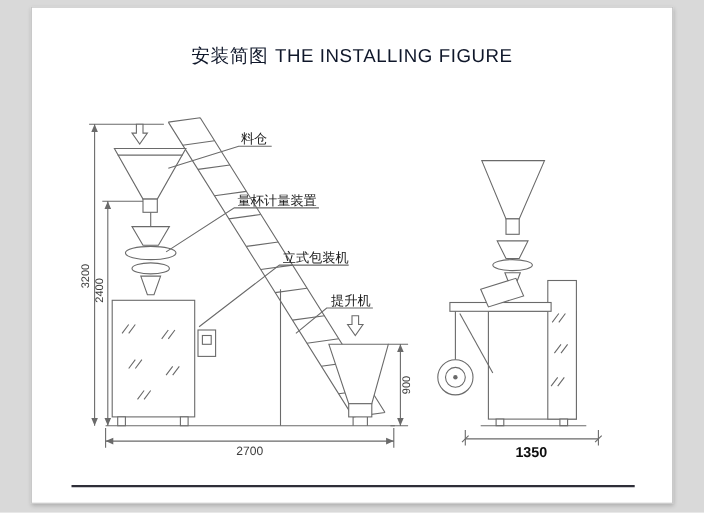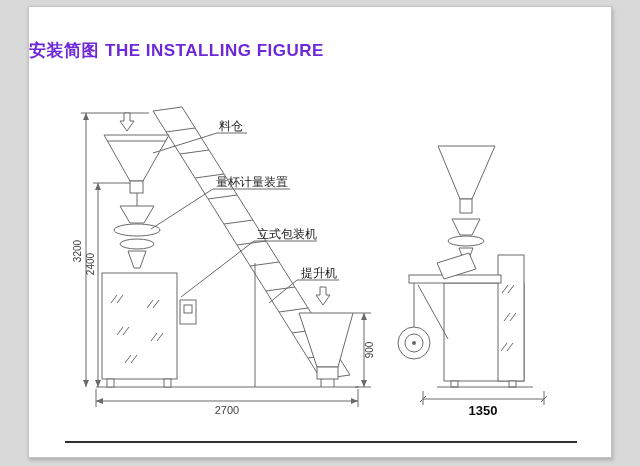--- a/index.html
+++ b/index.html
@@ -12,22 +12,22 @@
   }
   .page {
     position: absolute; left: 28px; top: 6px;
     width: 584px; height: 452px;
     background: #ffffff;
     border: 1px solid #c4c4c4;
     box-shadow: 1px 2px 4px rgba(0,0,0,0.22);
   }
   .title {
     position: absolute; top: 32px; left: 0; width: 100%;
-    margin: 0; 
-    font-size: 17px; font-weight: bold; color: #6d28d9;
+    margin: 0; text-align: center;
+    font-size: 17px; font-weight: normal; color: #0f172a;
     letter-spacing: 0.5px;
   }
   .title .en { margin-left: 6px; }
   .diagram { position: absolute; left: 0; top: 0; width: 584px; height: 452px; }
   .ln   { fill: none; stroke: #6a6a6a; stroke-width: 1; }
   .lnw  { fill: #ffffff; stroke: #6a6a6a; stroke-width: 1; }
   .ahead{ fill: #6a6a6a; stroke: none; }
   text  { font-family: "Liberation Sans", sans-serif; }
   .callout  { font-size: 12px; fill: #1a1a1a; }
   .dim      { font-size: 10px; fill: #3c3c3c; }

